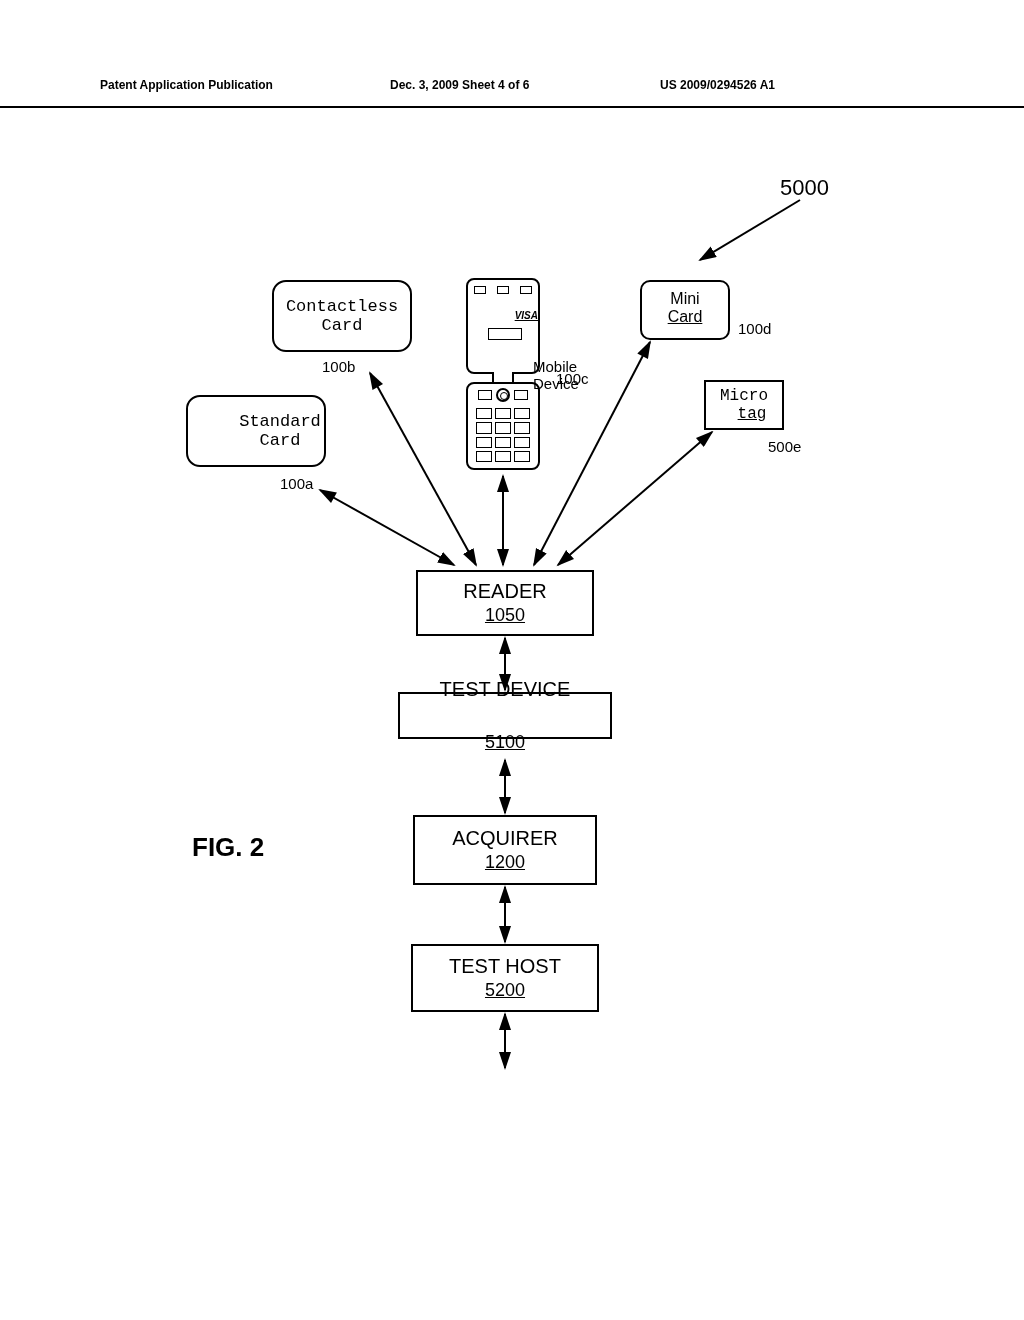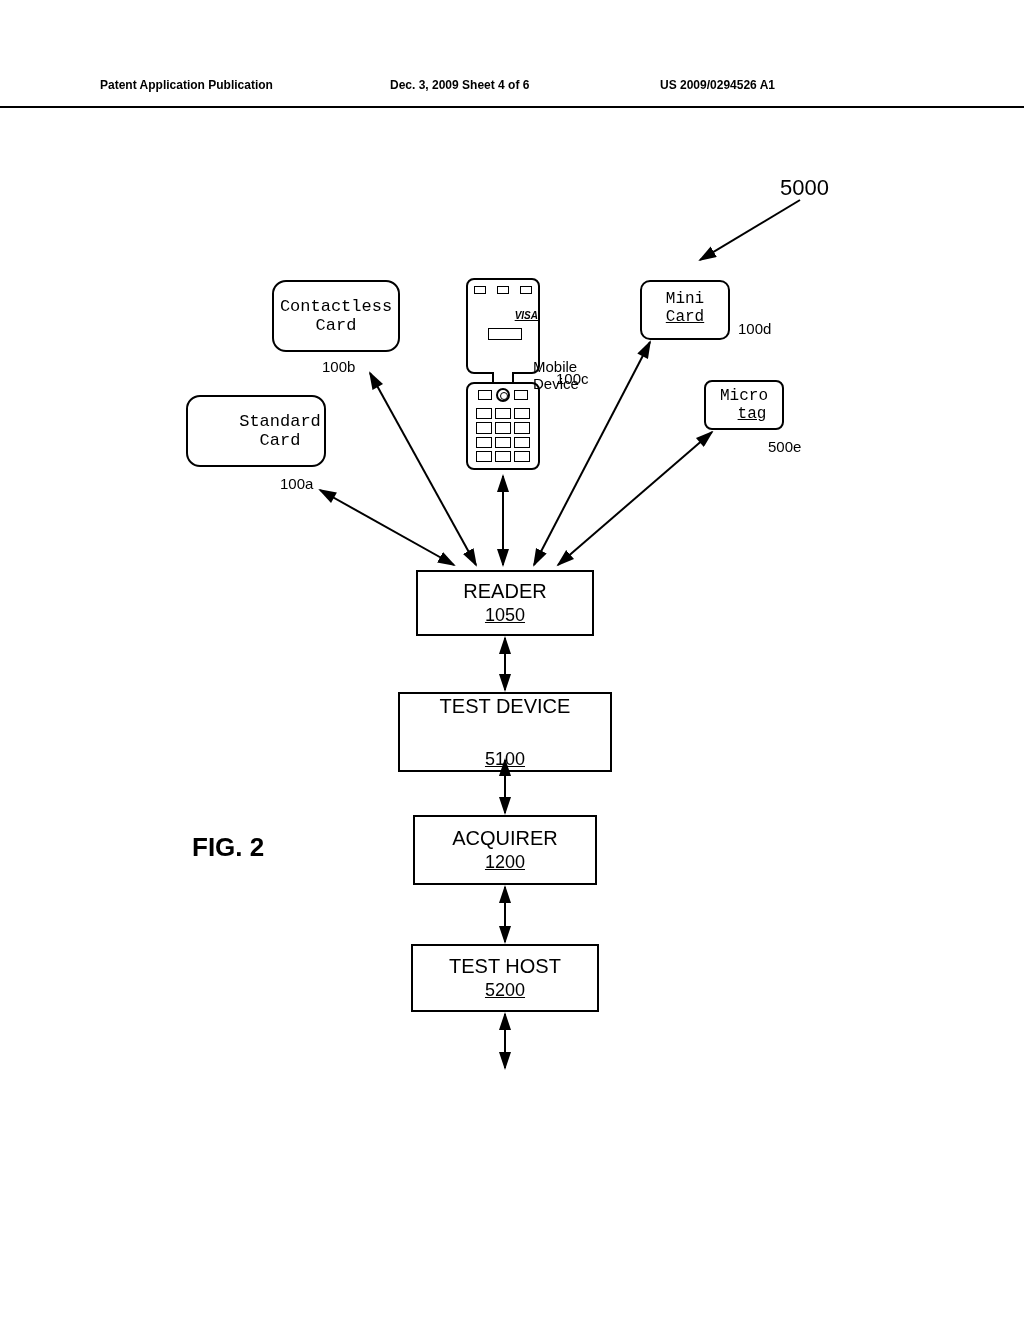--- a/index.html
+++ b/index.html
@@ -35,39 +35,39 @@
   .phone-top .chip { position: absolute; top: 48px; left: 20px; width: 34px; height: 12px; border: 1.5px solid #000; }
   .phone-hinge { position: absolute; top: 94px; left: 30px; width: 22px; height: 12px; border: 2px solid #000; border-top: none; border-bottom: none; background: #fff; }
   .phone-bottom { position: absolute; top: 104px; left: 4px; width: 74px; height: 88px; border: 2px solid #000; border-radius: 8px; }
   .phone-bottom .nav { position: absolute; top: 6px; left: 0; width: 100%; display: flex; justify-content: center; gap: 4px; }
   .phone-bottom .nav .k { width: 14px; height: 10px; border: 1.5px solid #000; }
   .phone-bottom .nav .circ { width: 14px; height: 14px; border: 2px solid #000; border-radius: 50%; margin-top: -2px; position: relative; }
   .phone-bottom .nav .circ::after { content: ''; position: absolute; top: 2px; left: 2px; width: 6px; height: 6px; border: 1.5px solid #000; border-radius: 50%; }
   .phone-bottom .keys { position: absolute; top: 24px; left: 8px; right: 8px; bottom: 6px; display: grid; grid-template-columns: repeat(3, 1fr); grid-template-rows: repeat(4, 1fr); gap: 3px; }
   .phone-bottom .keys .kk { border: 1.5px solid #000; }
 
-  .minicard-inner { position: absolute; top: 8px; left: 10px; right: 10px; text-align: center; font-family: Liberation Mono, monospace; font-size: 16px; }
+  .minicard-inner { position: absolute; top: 8px; left: 10px; right: 10px; text-align: center; font-family: Liberation Sans, sans-serif; font-size: 16px; }
   .minicard-inner .u { text-decoration: underline; }
 
   .microtag { border-radius: 0; }
 </style>
 </head>
 <body>
 
 <div class="page">
 
   <div class="header">
     <span class="h-left">Patent Application Publication</span>
     <span class="h-mid">Dec. 3, 2009   Sheet 4 of 6</span>
     <span class="h-right">US 2009/0294526 A1</span>
   </div>
 
   <div class="label" style="left:780px; top:175px; font-size:22px;">5000</div>
 
-  <div class="box card" style="left:272px; top:280px; width:128px; height:72px;">
+  <div class="box card" style="left:272px; top:280px; width:140px; height:72px;">
     <div class="title" style="white-space:pre-line;">Contactless
 Card</div>
   </div>
   <div class="label" style="left:322px; top:358px;">100b</div>
 
   <div class="box card" style="left:186px; top:395px; width:140px; height:72px;padding-left:48px;">
     <div class="title" style="white-space:pre-line;">Standard
 Card</div>
   </div>
   <div class="label" style="left:280px; top:475px;">100a</div>
@@ -110,32 +110,32 @@
   <div class="label" style="left:556px; top:370px;">100c</div>
 
   <div class="box card" style="left:640px; top:280px; width:90px; height:60px; border-radius:10px;">
     <div class="minicard-inner">
       <div>Mini</div>
       <div class="u">Card</div>
     </div>
   </div>
   <div class="label" style="left:738px; top:320px;">100d</div>
 
-  <div class="box microtag" style="left:704px; top:380px; width:80px; height:50px; border-radius:8px;">
+  <div class="box microtag" style="left:704px; top:380px; width:80px; height:50px; border-radius:0;">
     <div style="font-family:'Courier New',monospace; font-size:16px;">Micro</div>
     <div style="font-family:'Courier New',monospace; font-size:16px; text-decoration:underline;margin-left:16px;">tag</div>
   </div>
   <div class="label" style="left:768px; top:438px;">500e</div>
 
   <div class="box" style="left:416px; top:570px; width:178px; height:66px;">
     <div class="title" style="font-weight:400; font-size:20px;">READER</div>
     <div class="ref">1050</div>
   </div>
 
-  <div class="box" style="left:398px; top:692px; width:214px; height:80px;gap:29px;">
+  <div class="box" style="left:398px; top:692px; width:214px; height:47px;gap:29px;">
     <div class="title" style="font-size:20px;">TEST DEVICE</div>
     <div class="ref">5100</div>
   </div>
 
   <div class="box" style="left:413px; top:815px; width:184px; height:70px;">
     <div class="title" style="font-size:20px;">ACQUIRER</div>
     <div class="ref">1200</div>
   </div>
 
   <div class="box" style="left:411px; top:944px; width:188px; height:68px;">

